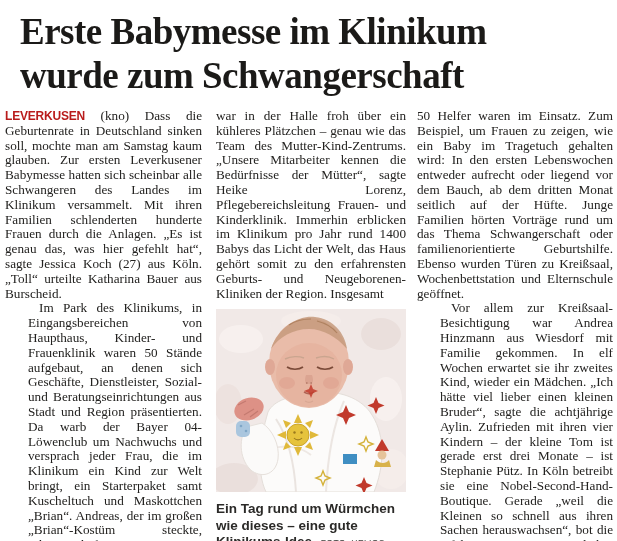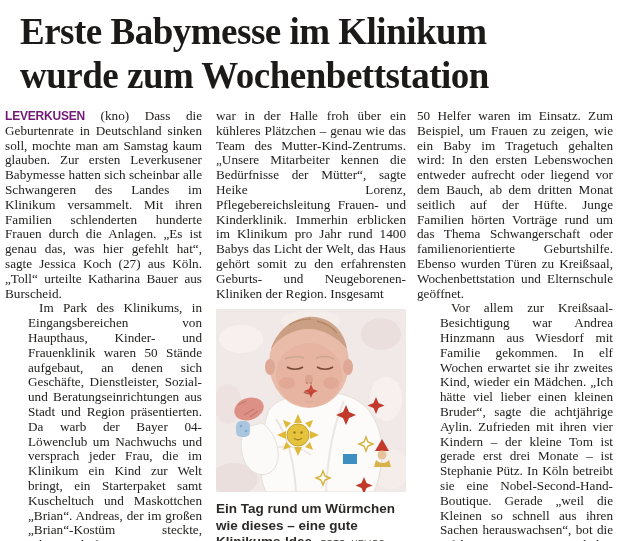--- a/index.html
+++ b/index.html
@@ -16,39 +16,39 @@
   .col1{left:5px;width:197px;}
   .col2{left:216px;width:190px;}
   .col3{left:417px;width:196px;}
   .p{
     margin:0;font-size:13.2px;line-height:14.8px;text-align:justify;
     hyphens:auto;-webkit-hyphens:auto;color:#232220;
   }
   .indent{text-indent:11px;margin-left:23px;}
   .dateline{
     font-family:"Liberation Sans",sans-serif;font-weight:700;
-    font-size:12px;letter-spacing:-0.2px;color:#701a75;
+    font-size:12px;letter-spacing:-0.2px;color:#b91c1c;
   }
   figure{margin:8px 0 0 0;width:190px;}
   .photo-frame{width:190px;height:183px;display:block;}
   figcaption{
     margin-top:9px;font-family:"Liberation Sans",sans-serif;
     font-weight:700;font-size:13.5px;line-height:16.5px;color:#2b2a28;
   }
   .credit{
     font-weight:400;font-size:8.5px;letter-spacing:0.4px;color:#3c3b39;
     margin-left:5px;white-space:nowrap;
   }
 </style>
 </head>
 <body>
 
 <div class="page">
 
-  <h1 class="headline"><span>Erste Babymesse im Klinikum</span><br><span>wurde zum Wochenbettstation</span></h1>
+  <h1 class="headline"><span>Erste Babymesse im Klinikum</span><br><span>wurde zum Schwangerschaft</span></h1>
 
   <div class="col col1">
     <p class="p"><span class="dateline">LEVERKUSEN</span> <span>(kno)</span> <span>Dass die Geburtenrate in Deutschland sinken soll, mochte man am Samstag kaum glauben. Zur ersten Leverkusener Babymesse hatten sich scheinbar alle Schwangeren des Landes im Klinikum versammelt. Mit ihren Familien schlenderten hunderte Frauen durch die Anlagen. „Es ist genau das, was hier gefehlt hat“, sagte Jessica Koch (27) aus Köln. „Toll“ urteilte Katharina Bauer aus Burscheid.</span></p>
     <p class="p indent">Im Park des Klinikums, in Eingangsbereichen von Haupthaus, Kinder- und Frauenklinik waren 50 Stände aufgebaut, an denen sich Geschäfte, Dienstleister, Sozial- und Beratungseinrichtungen aus Stadt und Region präsentierten. Da warb der Bayer 04-Löwenclub um Nachwuchs und versprach jeder Frau, die im Klinikum ein Kind zur Welt bringt, ein Starterpaket samt Kuscheltuch und Maskottchen „Brian“. Andreas, der im großen „Brian“-Kostüm steckte, schwitzte heftig.</p>
     <p class="p indent">Trainerin Conny Dorn, die für Fitness-Kurse „fit dank baby“ warb,</p>
   </div>
 
   <div class="col col2">
     <p class="p">war in der Halle froh über ein kühleres Plätzchen – genau wie das Team des Mutter-Kind-Zentrums. „Unsere Mitarbeiter kennen die Bedürfnisse der Mütter“, sagte Heike Lorenz, Pflegebereichsleitung Frauen- und Kinderklinik. Immerhin erblicken im Klinikum pro Jahr rund 1400 Babys das Licht der Welt, das Haus gehört somit zu den erfahrensten Geburts- und Neugeborenen-Kliniken der Region. Insgesamt</p>
 

